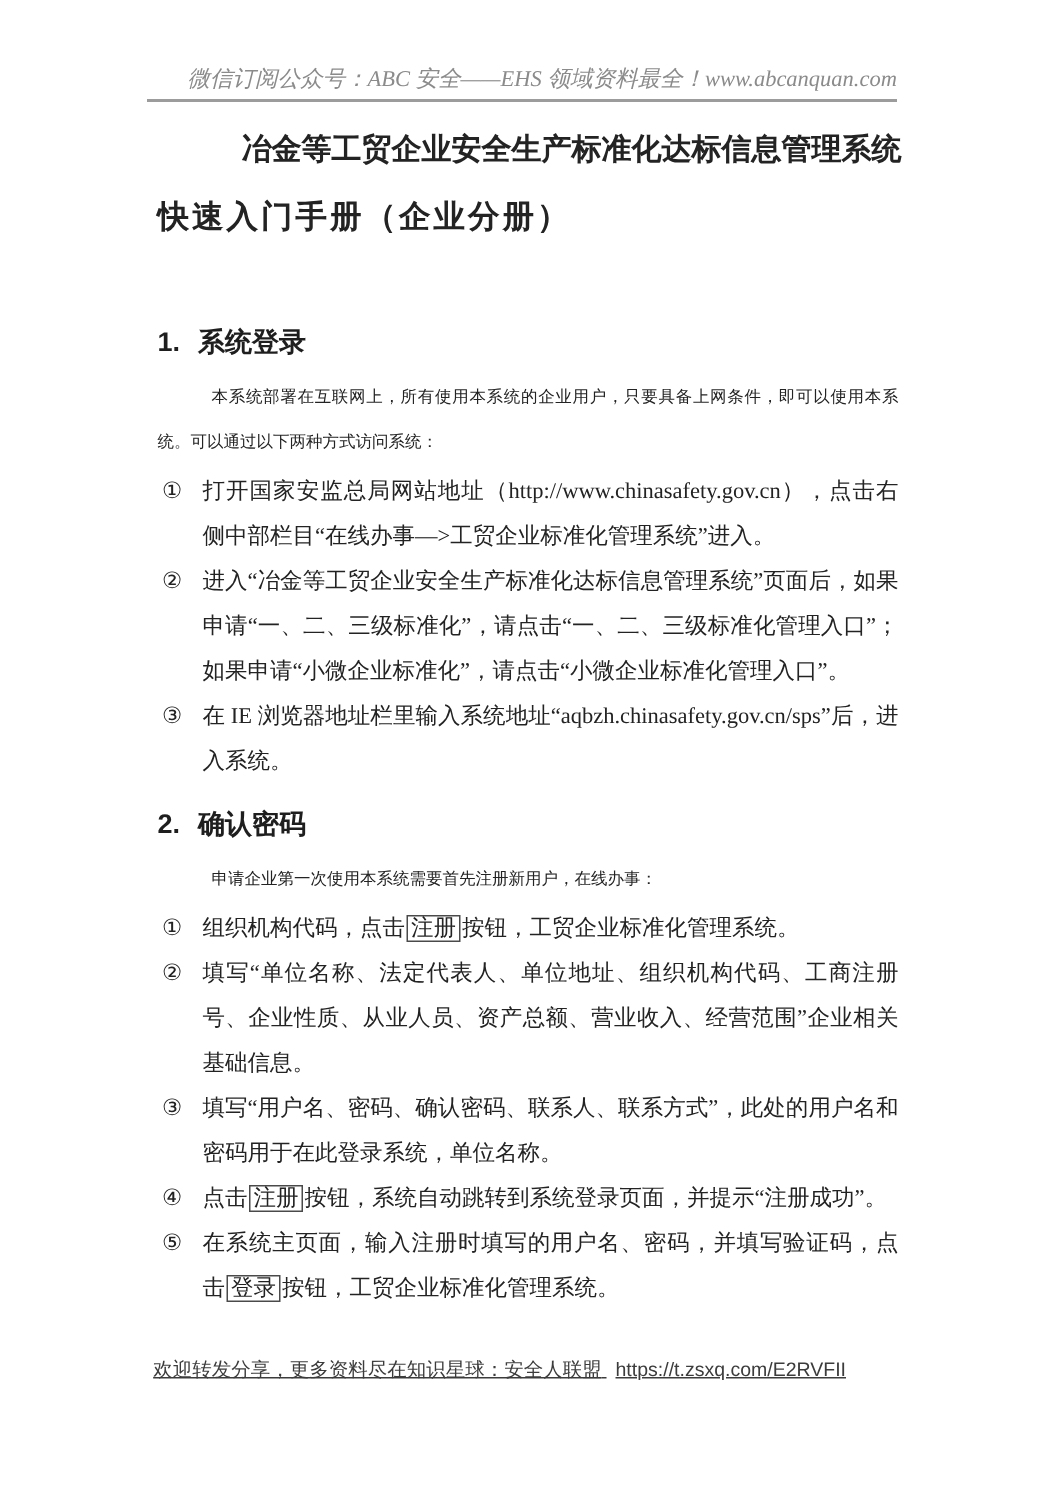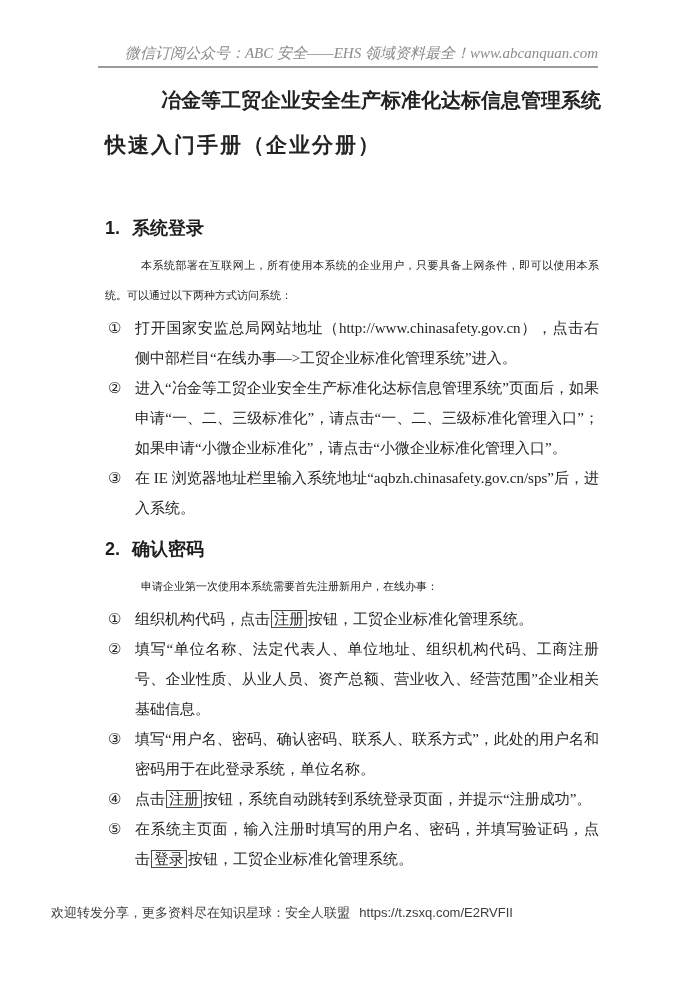--- a/index.html
+++ b/index.html
@@ -90,25 +90,26 @@
     padding: 0 2px;
     margin: 4px 1px;
   }
 
   
   .page-footer {
     position: absolute;
     top: 904px;
     left: 0;
     width: 564px;
-    text-align: center;
+    text-align: right;
     font-size: 13px;
     line-height: 18px;
     color: #3c3c3c;
     white-space: nowrap;
+    text-decoration: underline;
   }
   .footer-url {
     font-family: "Liberation Sans", "DejaVu Sans", sans-serif;
     margin-left: 6px;
   }
 </style>
 </head>
 <body>
 
 <div class="page">

